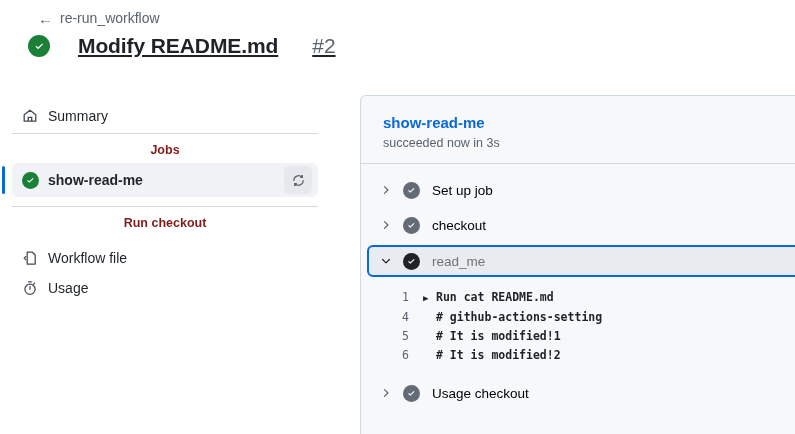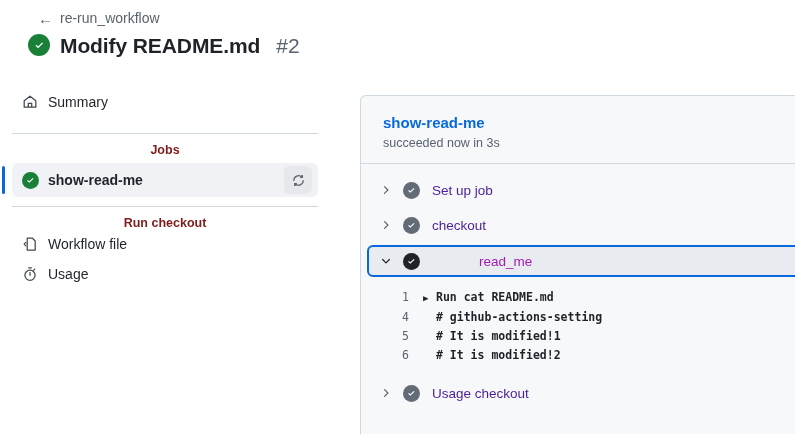--- a/index.html
+++ b/index.html
@@ -35,22 +35,23 @@
   }
   #breadcrumb .back-arrow {
     font-size: 15px;
     line-height: 1;
     color: #59636e;
   }
   #run-title-row {
     position: absolute;
     left: 28px; top: 34px;
     display: flex;
-    align-items: flex-start;
-    gap: 10px;
+    align-items: center;
+    gap: 28px;
+    text-decoration: underline;
   }
   .check-badge-green {
     width: 22px; height: 22px;
     border-radius: 50%;
     background: #1a7f37;
     display: inline-flex;
     align-items: center;
     justify-content: center;
     flex: 0 0 auto;
   }
@@ -71,21 +72,21 @@
   
   #sidebar {
     position: absolute;
     left: 0; top: 94px;
     width: 330px;
     height: 340px;
   }
   .nav-row {
     position: relative;
     display: flex;
-    align-items: flex-start;
+    align-items: flex-end;
     gap: 10px;
     height: 30px;
     margin: 0 12px;
     padding: 0 10px;
     border-radius: 6px;
     font-size: 14px;
     color: #1f2328;
     cursor: pointer;
     box-sizing: border-box;
   }
@@ -229,25 +230,24 @@
     align-items: center;
     justify-content: center;
     flex: 0 0 auto;
     margin-right: 12px;
   }
   .step-row.selected .step-check {
     background: #1f2328;
   }
   .step-label {
     font-size: 13.5px;
-    color: #4c1d95;
+    color: #000000;
   }
   .step-row.selected .step-label {
-    color: #a21caf;
-    margin-left: 47px;
+    color: #737373;
   }
 
   #log-output {
     padding: 6px 0 8px 0;
     font-family: "DejaVu Sans Mono", "Liberation Mono", monospace;
     font-size: 11.5px;
     line-height: 19px;
     color: #1f2328;
   }
   .log-line {

